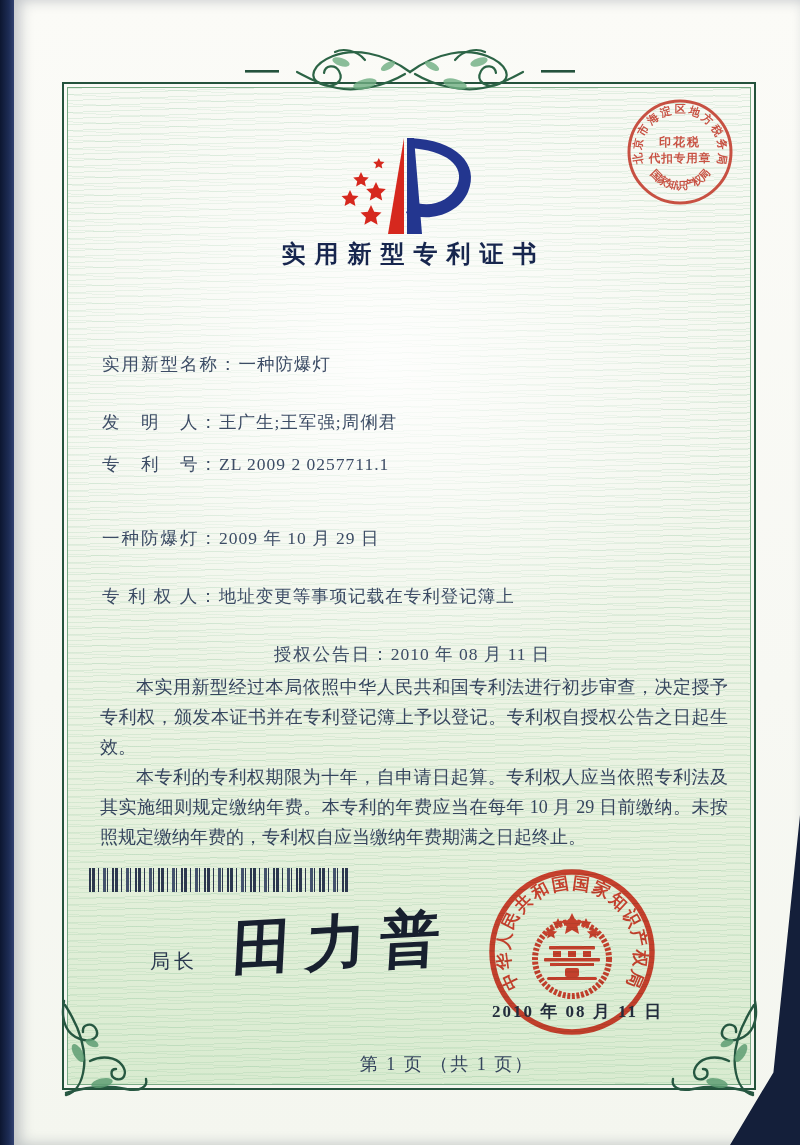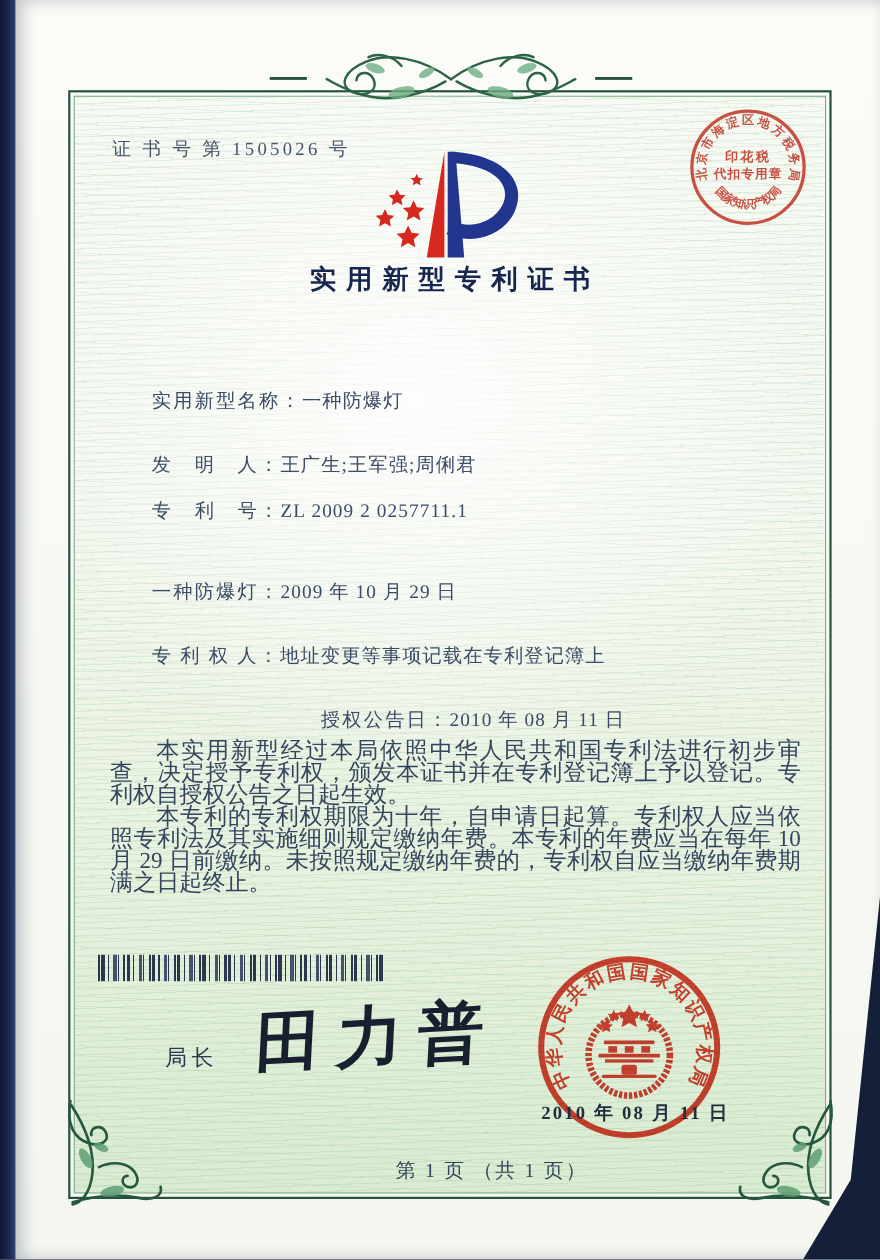--- a/index.html
+++ b/index.html
@@ -52,24 +52,24 @@
   }
   .doc-title{
     position:absolute;left:48px;top:238px;width:694px;
     text-align:center;font-size:24px;font-weight:bold;
     letter-spacing:9px;color:#17264e;text-indent:9px;
   }
   .field{
     position:absolute;left:88px;width:620px;
     font-size:17.5px;color:#3c4c65;letter-spacing:1px;white-space:nowrap;
   }
-  .field .flabel{letter-spacing:2px;margin-left:36px;}
+  .field .flabel{letter-spacing:2px;}
   .body-text{
     position:absolute;left:86px;top:672px;width:628px;
-    font-size:21px;line-height:20px;color:#35455e;
+    font-size:18px;line-height:30px;color:#35455e;
     text-align:justify;
   }
   .body-text p{margin:0;text-indent:2em;}
   .barcode{
     position:absolute;left:75px;top:868px;width:260px;height:24px;
     background:repeating-linear-gradient(90deg,
       #1c2742 0 2px,rgba(0,0,0,0) 2px 3px,
       #1c2742 3px 6px,rgba(0,0,0,0) 6px 9px,
       #1c2742 9px 10px,rgba(0,0,0,0) 10px 14px,
       #364463 14px 17px,rgba(0,0,0,0) 17px 18px,
@@ -161,21 +161,20 @@
           <path d="M40,66 C52,60 66,62 72,70 C78,78 74,86 66,84 C60,82 60,74 66,74"></path>
         </g>
         <g fill="#5f9e74" opacity=".85">
           <ellipse cx="28" cy="58" rx="10" ry="4.5" transform="rotate(60 28 58)"></ellipse>
           <ellipse cx="52" cy="88" rx="11" ry="4.5" transform="rotate(-12 52 88)"></ellipse>
           <ellipse cx="42" cy="48" rx="7" ry="3.5" transform="rotate(25 42 48)"></ellipse>
         </g>
       </g>
     </svg>
 
-    <div class="cert-number">证 书 号 第 1505026 号</div>
 
     <svg class="ornament" style="left:316px;top:130px;" width="164" height="110" viewBox="0 0 164 110">
 
       <path d="M80,8 C126,10 150,34 138,62 C128,85 98,93 76,83 L81,71 C99,79 119,72 127,56 C136,36 116,20 79,18 Z" fill="#23368f"></path>
 
       <polygon points="77,8 77,104 92,104 84,8" fill="#23368f"></polygon>
 
       <polygon points="74,8 58,104 74,104" fill="#d6281e"></polygon>
 
       <g fill="#d6281e">

